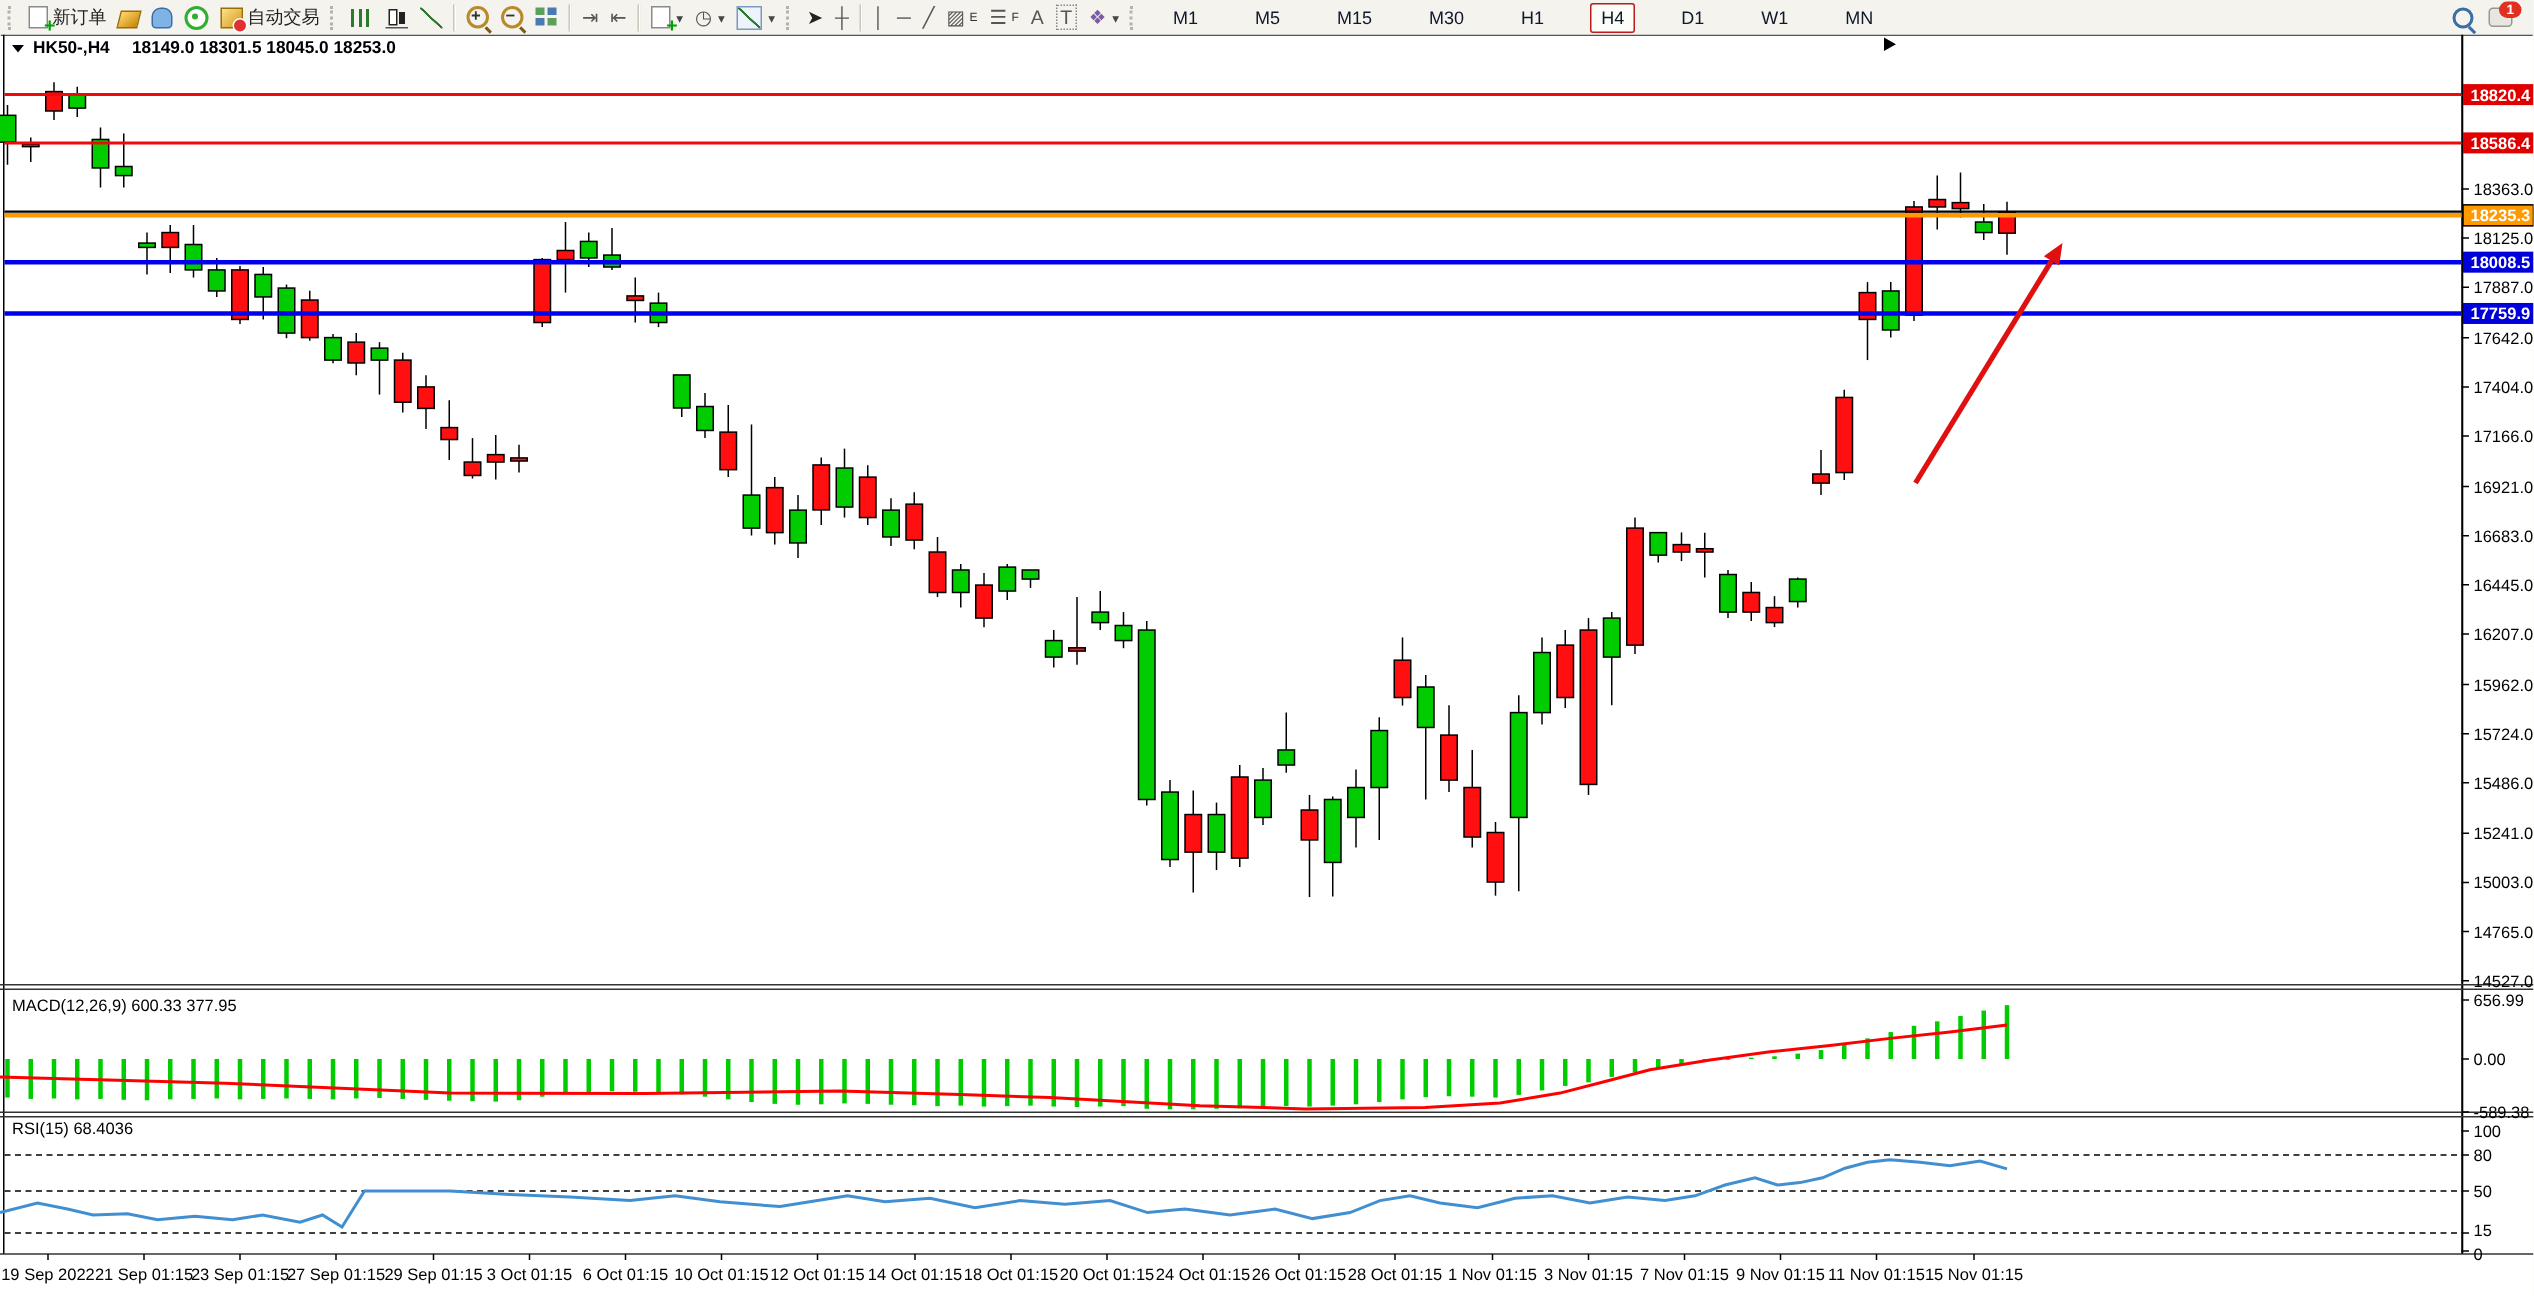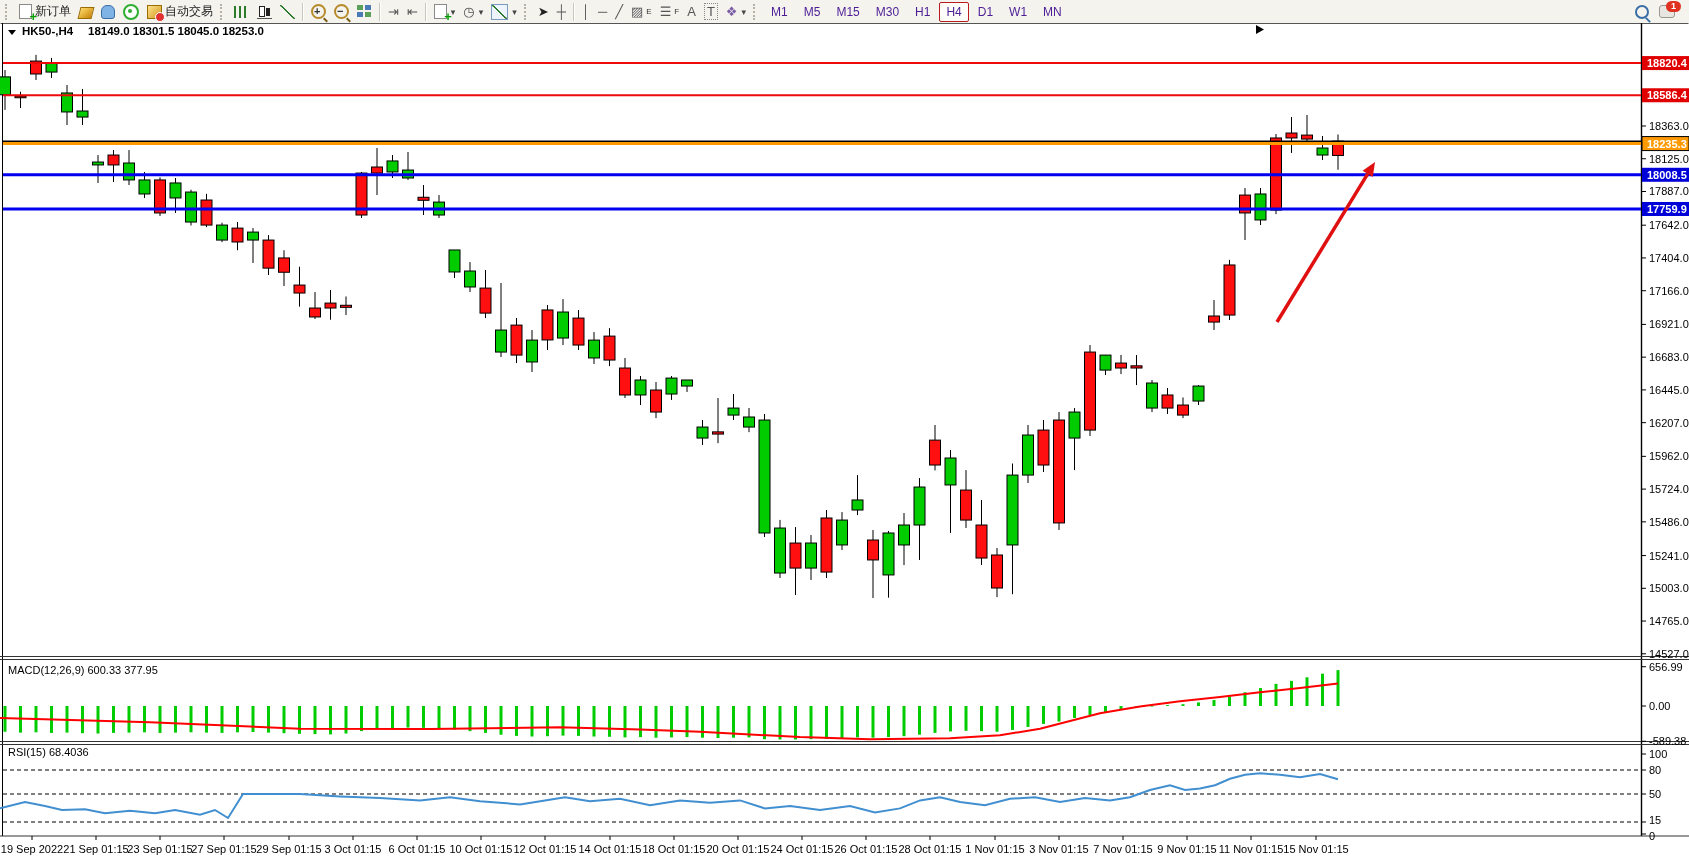--- a/index.html
+++ b/index.html
@@ -33,21 +33,21 @@
   .ic-magm::before{content:"−";}
   .ic-mag::after{content:"";position:absolute;right:-4px;bottom:-4px;width:5px;height:2px;background:#7a5c12;transform:rotate(45deg);}
   .ic-tile{background:
      linear-gradient(#5aa05a,#5aa05a) 0 0/6px 5px no-repeat,
      linear-gradient(#4a7ab5,#4a7ab5) 8px 0/6px 5px no-repeat,
      linear-gradient(#4a7ab5,#4a7ab5) 0 7px/6px 5px no-repeat,
      linear-gradient(#5aa05a,#5aa05a) 8px 7px/6px 5px no-repeat;}
   .caret{font-size:9px;color:#444;margin-left:1px;}
   .glyph{font-size:13px;color:#555;}
   .sub{font-size:8px;vertical-align:-3px;color:#333;}
-  .tf{padding:2px 6px;margin:0 1px;color:#4c1d95;font-size:12px;border:1px solid transparent;}
+  .tf{padding:2px 6px;margin:0 12px;color:#0f172a;font-size:12px;border:1px solid transparent;}
   .tf.active{background:#fcfcf8;border:1px solid #b91c1c;border-radius:2px;}
   .toolbar-right{margin-left:auto;display:flex;align-items:center;gap:10px;padding-right:14px;}
   .ic-search{width:10px;height:10px;border:2px solid #3a6ea5;border-radius:50%;}
   .ic-search::after{content:"";position:absolute;right:-4px;bottom:-4px;width:6px;height:2px;background:#3a6ea5;transform:rotate(45deg);}
   .ic-chat{width:14px;height:11px;background:#e8e6e0;border:1px solid #9a978e;border-radius:3px;}
   .badge{position:absolute;top:-5px;right:-7px;min-width:11px;height:11px;background:#e03020;color:#fff;
     border-radius:6px;font-size:9px;line-height:11px;text-align:center;padding:0 2px;font-weight:bold;}
   
   #chart-window{position:absolute;left:0;top:23px;width:1689px;height:841px;background:#fff;}
   svg text{font-family:"Liberation Sans",sans-serif;}

